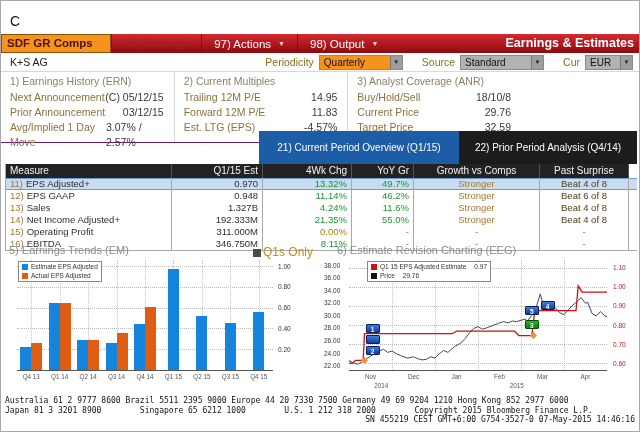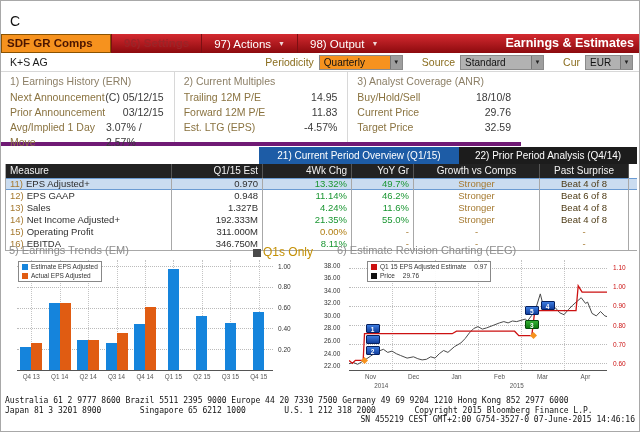--- a/index.html
+++ b/index.html
@@ -21,32 +21,32 @@
   .company{color:#1a1a1a;padding-left:9px;}
   .controls{margin-left:auto;display:flex;align-items:center;gap:5px;padding-right:8px;}
   .ctl-label{color:#8a6d1e;}
   .select{display:flex;height:13px;border:1px solid #8a8a8a;font-size:10px;}
   .select .val{padding:0 4px;line-height:13px;color:#111;}
   .select .arrow{width:11px;height:13px;background:#9e9e9e;border-left:1px solid #777;
     font-size:6px;color:#222;text-align:center;line-height:13px;}
   .sel-orange .val{background:#f6921e;}
   .sel-grey .val{background:#b2b2b2;}
   
-  .summary{position:absolute;left:0;top:71px;width:520px;height:70px;display:flex;border-bottom:4px solid #701a75;}
+  .summary{position:absolute;left:0;top:71px;width:520px;height:70px;display:flex;border-bottom:1px solid #701a75;}
   .panel{flex:1;padding:3px 10px 0 9px;}
   .panel + .panel{border-left:1px solid #d8d8d8;}
   .panel-title{font-size:10.5px;color:#8c7f66;margin-bottom:3px;}
   .panel-row{display:flex;font-size:10.5px;line-height:15px;}
   .panel-row .lbl{color:#8a7340;}
   .panel-row .val{margin-left:auto;color:#3a3a3a;}
   
   .consensus-head{position:absolute;left:0;top:142px;width:640px;height:21px;}
   .consensus-title{position:absolute;left:9px;top:19px;font-size:14px;color:#8c8c8c;}
   .tabs{position:absolute;right:4px;bottom:0;display:flex;}
-  .tab{height:17px;line-height:17px;text-align:center;font-size:10px;color:#fff;padding:0 10px;}
+  .tab{height:17px;line-height:17px;text-align:center;font-size:10px;color:#fff;padding:8px 10px;}
   .tab.active{background:#1d5ca6;width:180px;}
   .tab.inactive{background:#1c1c1c;width:158px;}
   
   .table{position:absolute;left:4px;top:163px;width:632px;}
   .trow{display:grid;grid-template-columns:167px 91px 89px 62px 126px 89px;}
   .trow .cell{border-right:1px solid #a8a8a8;font-size:9.5px;line-height:12px;height:12px;
     padding:0 4px;white-space:nowrap;overflow:hidden;box-sizing:border-box;}
   .trow .cell:first-child{border-left:1px solid #a8a8a8;}
   .thead .cell{background:#222222;color:#f2f2f2;font-size:10px;height:14px;line-height:14px;border-right:1px solid #555;}
   .c-right{text-align:right;}
@@ -363,16 +363,16 @@
               <div class="lv">29.76</div>
             </div>
           </div>
         </div>
     </div>
   </div>
 
   <div class="footer">
     <div class="fline">Australia 61 2 9777 8600 Brazil 5511 2395 9000 Europe 44 20 7330 7500 Germany 49 69 9204 1210 Hong Kong 852 2977 6000</div>
     <div class="fline">Japan 81 3 3201 8900        Singapore 65 6212 1000        U.S. 1 212 318 2000        Copyright 2015 Bloomberg Finance L.P.</div>
-    <div class="fline right">SN 455219 CEST GMT+2:00 G754-3527-0 07-June-2015 14:46:16</div>
+    <div class="fline right">SN 455219 CEST GMT+6:00 G754-3527-0 07-May-2015 14:46:16</div>
   </div>
 
 </div>
 
 </body></html>

